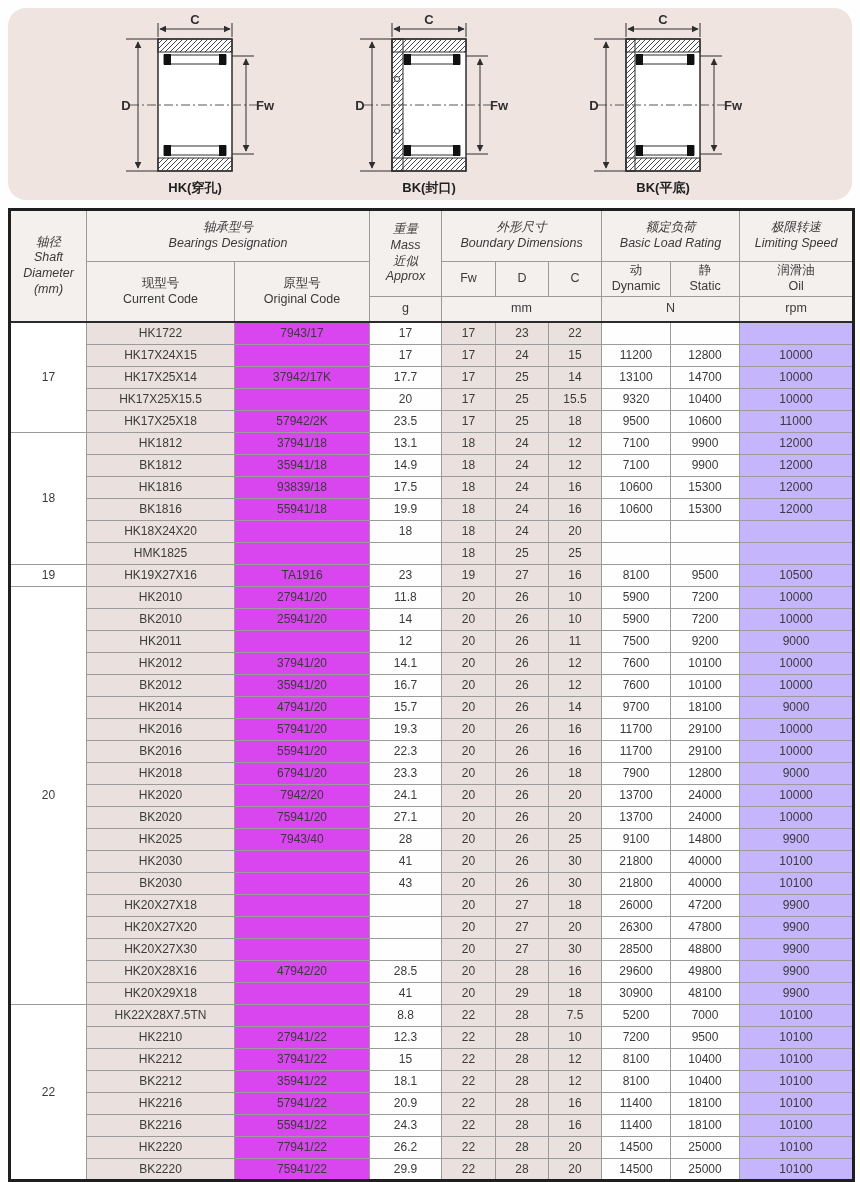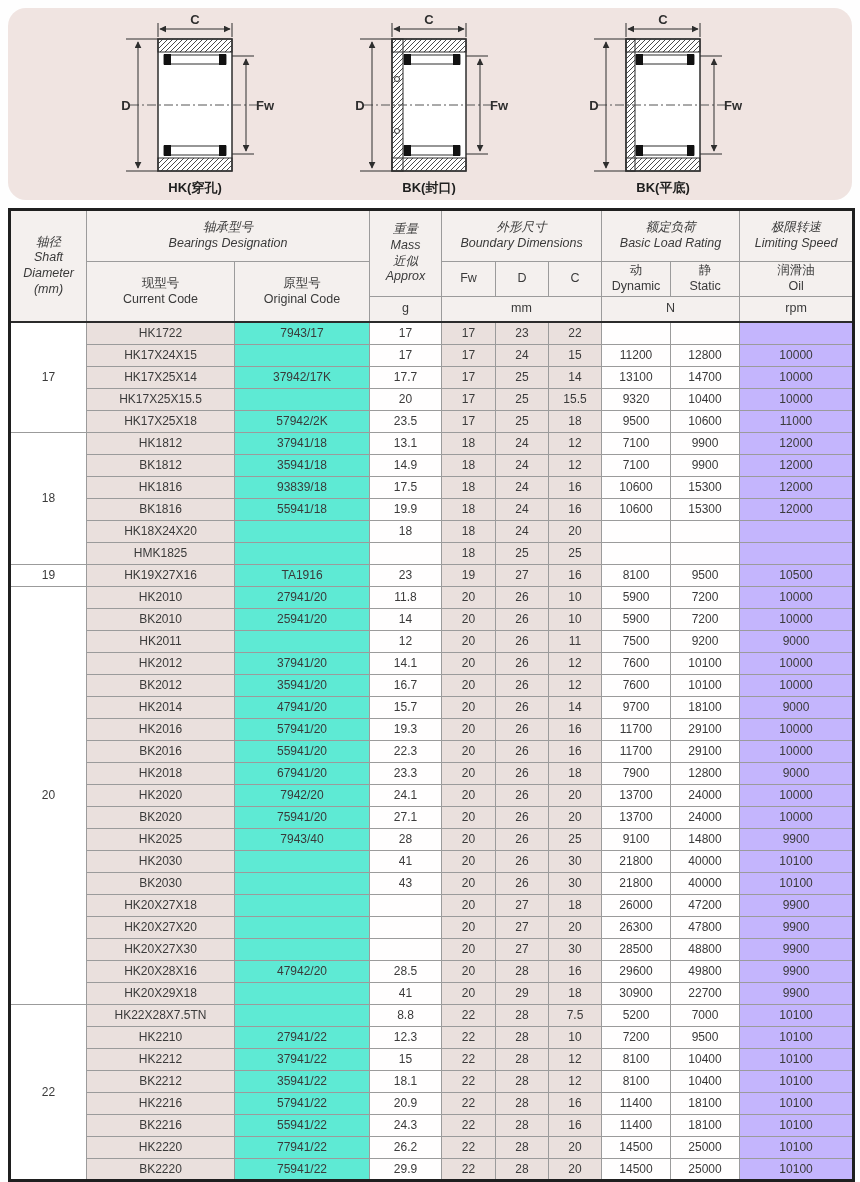--- a/index.html
+++ b/index.html
@@ -26,21 +26,21 @@
     background:#f4f0ee;font-weight:normal;font-size:12.5px;line-height:1.25;
     white-space:pre-line;}
   #bearings-table thead tr:nth-child(1) th{height:50px;font-style:italic;}
   #bearings-table thead tr:nth-child(2) th{height:34px;}
   #bearings-table thead tr:nth-child(3) th{height:24px;}
   #bearings-table thead{border-bottom:2px solid #2b2b2b;}
   #bearings-table tbody tr{height:22px;}
   tr.group-start td{border-top:2px solid #2b2b2b;}
   td.c-shaft{background:#ffffff;font-size:13px;}
   td.c-cur{background:#eae0dd;text-align:left;padding-left:16px;margin-left:24px;}
-  td.c-orig{background:#5eead4;}
+  td.c-orig{background:#d946ef;}
   td.c-mass{background:#fffefe;}
   td.c-fw,td.c-d,td.c-c{background:#eae0dd;}
   td.c-dyn,td.c-stat{background:#fffefe;}
   td.c-rpm{background:#c4b5fd;}
 </style>
 </head>
 <body>
 
 <div id="page">
 
@@ -543,21 +543,21 @@
           <td class="c-rpm">9900</td>
         </tr>
         <tr>
           <td class="c-cur">HK20X29X18</td>
           <td class="c-orig"></td>
           <td class="c-mass">41</td>
           <td class="c-fw">20</td>
           <td class="c-d">29</td>
           <td class="c-c">18</td>
           <td class="c-dyn">30900</td>
-          <td class="c-stat">22700</td>
+          <td class="c-stat">48100</td>
           <td class="c-rpm">9900</td>
         </tr>
         <tr class="group-start">
           <td class="c-shaft" rowspan="8">22</td>
           <td class="c-cur">HK22X28X7.5TN</td>
           <td class="c-orig"></td>
           <td class="c-mass">8.8</td>
           <td class="c-fw">22</td>
           <td class="c-d">28</td>
           <td class="c-c">7.5</td>

